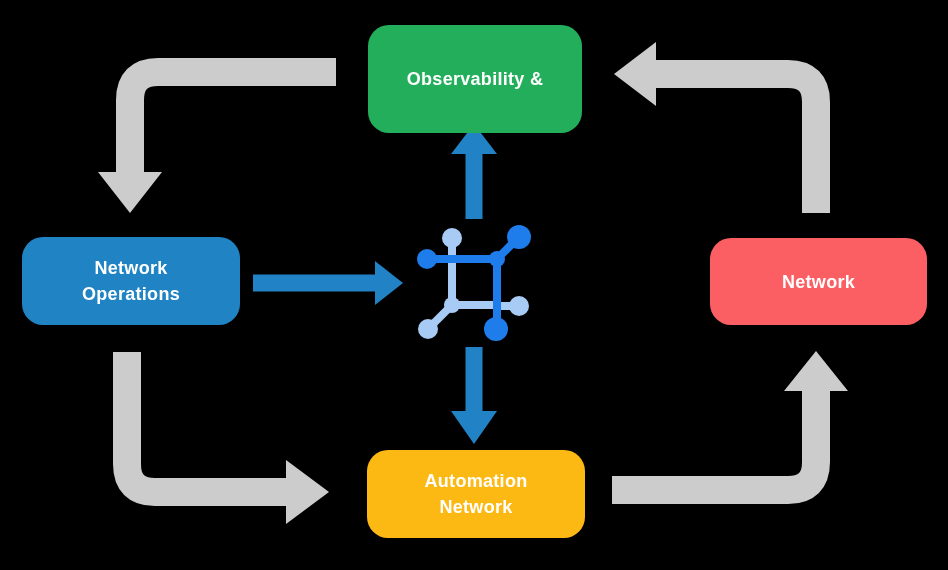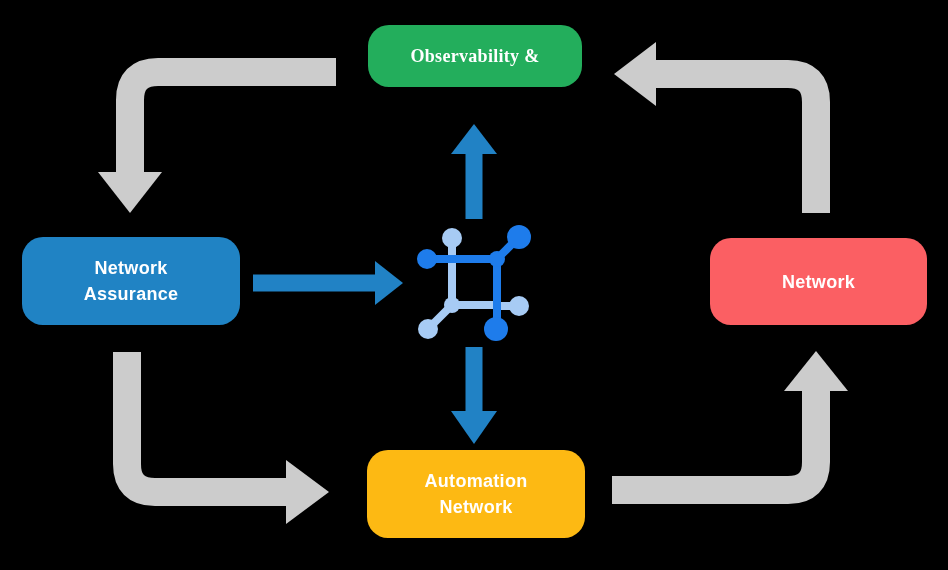--- a/index.html
+++ b/index.html
@@ -24,21 +24,21 @@
     align-items: center;
     justify-content: center;
     text-align: center;
     color: #ffffff;
     font-size: 18px;
     font-weight: 600;
     letter-spacing: 0.3px;
     line-height: 26px;
   }
   .node span { display: block; }
-  .node-observability { left: 368px; top: 25px;  width: 214px; height: 62px; font-family: Liberation Serif, serif; }
+  .node-observability { left: 368px; top: 25px;  width: 214px; height: 108px; }
   .node-operations    { left: 22px;  top: 237px; width: 218px; height: 88px; }
   .node-infrastructure{ left: 710px; top: 238px; width: 217px; height: 87px; }
   .node-automation    { left: 367px; top: 450px; width: 218px; height: 88px; }
   .gray-shaft { fill: none; stroke-width: 28; }
   .blue-shaft { fill: none; stroke-width: 17; }
   .icon-line  { fill: none; stroke-width: 8; stroke-linecap: round; }
 </style>
 </head>
 <body>
 
@@ -101,21 +101,21 @@
       <circle cx="496" cy="329" r="12" fill="#1E7CEB"></circle>
     </g>
   </svg>
 
   <div class="node node-observability" style="background: rgb(35, 174, 92);">
     <span>Observability &amp;</span>
   </div>
 
   <div class="node node-operations" style="background: rgb(32, 131, 196);">
     <span>Network</span>
-    <span>Assurance</span>
+    <span>Operations</span>
   </div>
 
   <div class="node node-infrastructure" style="background: rgb(251, 95, 99);">
     <span>Network</span>
   </div>
 
   <div class="node node-automation" style="background: rgb(253, 185, 19);">
     <span>Automation</span>
     <span>Network</span>
   </div>

